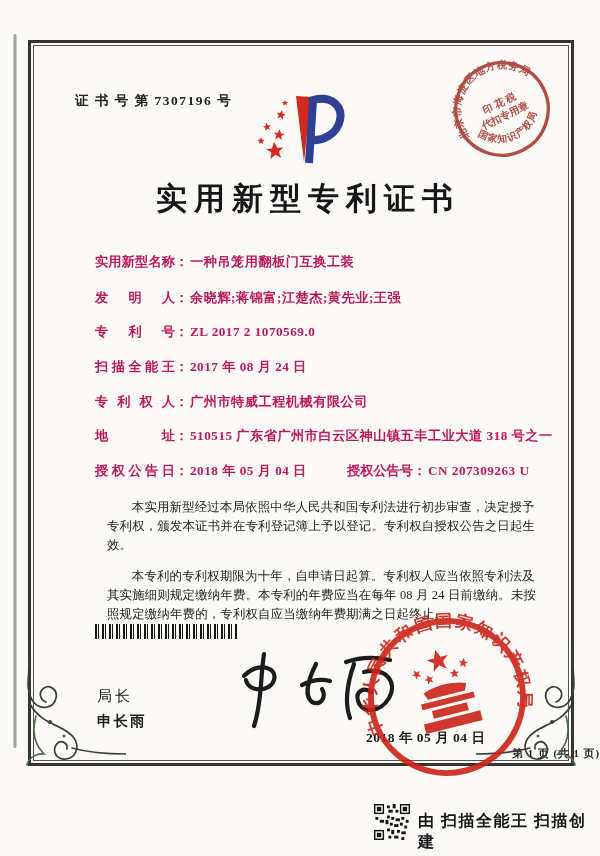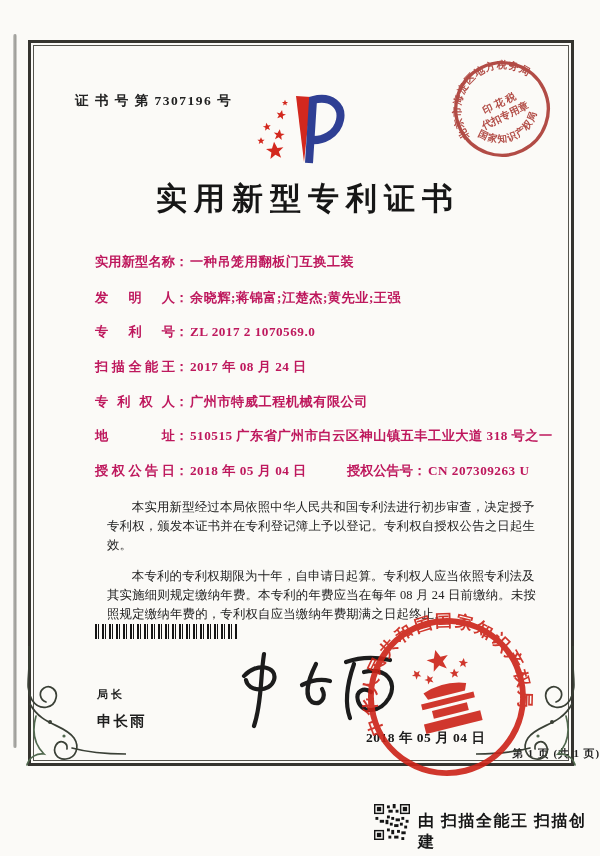--- a/index.html
+++ b/index.html
@@ -61,21 +61,21 @@
   }
   .body-text p{margin:12px;text-indent:2em;}
 
   .barcode{
     left:95px;top:624px;width:142px;height:15px;
     background:repeating-linear-gradient(90deg,
       #141414 0 2px,#fbfaf7 2px 3px,#141414 3px 4px,#fbfaf7 4px 7px,
       #141414 7px 9px,#fbfaf7 9px 10px,#141414 10px 11px,#fbfaf7 11px 14px);
   }
 
-  .signer-title{left:97px;top:687px;font-size:11px;font-weight:bold;letter-spacing:3px;}
+  .signer-title{left:97px;top:687px;font-size:15px;font-weight:normal;letter-spacing:3px;}
   .signer-name{left:97px;top:712px;font-size:14.5px;font-weight:bold;letter-spacing:2px;}
 
   .signature{left:230px;top:640px;width:190px;height:95px;}
 
   .big-seal{left:362px;top:612px;width:170px;height:170px;
     transform:rotate(-14deg);opacity:.9;z-index:3;}
   .seal-date{
     left:366px;top:729px;width:170px;z-index:2;
     font-size:13.5px;font-weight:bold;letter-spacing:.5px;color:#1b1b1b;
   }

